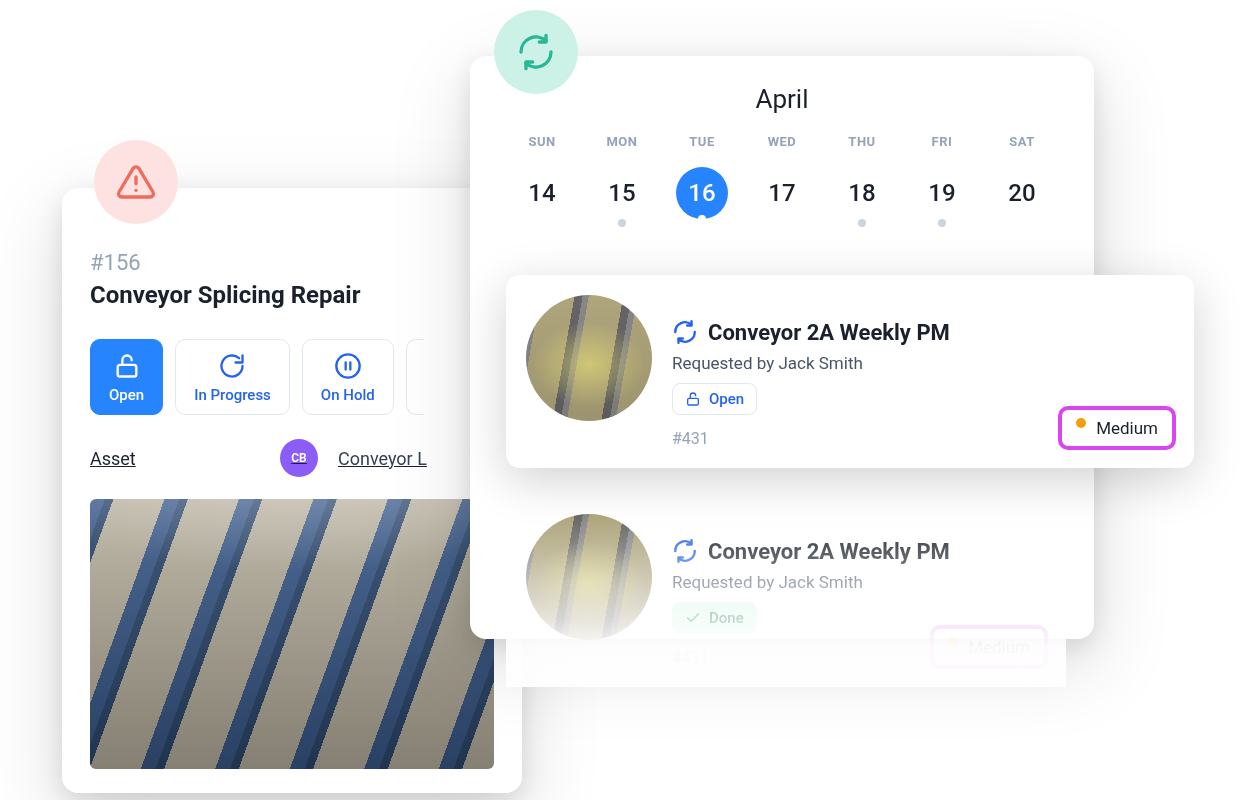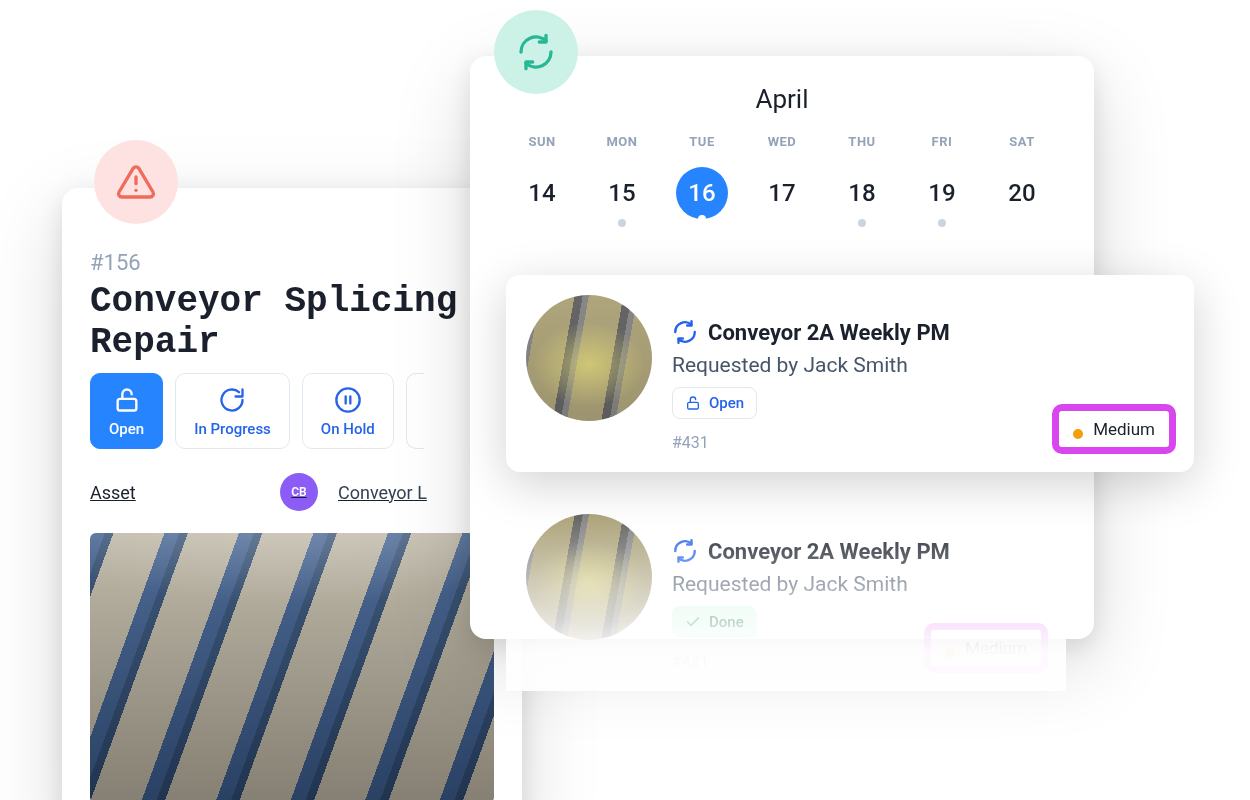--- a/index.html
+++ b/index.html
@@ -25,21 +25,21 @@
   .wo-badge-circle {
     position: absolute;
     left: 94px; top: 140px;
     width: 84px; height: 84px;
     border-radius: 50%;
     background: #fee2e2;
     display: flex; align-items: center; justify-content: center;
     z-index: 10;
   }
   .wo-id { color: #94a3b8; font-size: 22px; margin-bottom: 6px; }
-  .wo-title { font-size: 36px; font-weight: 700; margin-bottom: 10px; font-family: Liberation Mono, monospace; }
+  .wo-title { font-size: 24px; font-weight: 700; margin-bottom: 30px; }
   .status-row { display: flex; gap: 12px; margin-bottom: 24px; }
   .status-btn {
     border: 1px solid #e2e8f0; border-radius: 10px;
     padding: 12px 18px 10px;
     display: flex; flex-direction: column; align-items: center;
     gap: 6px; cursor: pointer; background: #fff; color: #2563eb;
     font-size: 15px; font-weight: 500;
   }
   .status-btn.active { background: #2684ff; border-color: #2684ff; color: #fff; }
   .status-btn svg { width: 28px; height: 28px; }
@@ -113,29 +113,29 @@
     width:126px; height:126px; border-radius:50%; flex:0 0 auto; overflow:hidden;
     background:
       linear-gradient(180deg, rgba(0,0,0,0.05), rgba(0,0,0,0.15)),
       repeating-linear-gradient(100deg,#6b6b6b 0 8px,#8f8f8f 8px 14px,#b8ae82 14px 48px);
     position:relative;
   }
   .task-thumb::after{content:"";position:absolute;inset:0;background:radial-gradient(80px 60px at 50% 55%, rgba(242,232,120,0.55), transparent 70%);}
   .task-body { flex:1; display:flex; flex-direction:column; gap:8px; }
   .task-title-row { display:flex; align-items:center; gap:10px;margin-top:24px; }
   .task-title { font-size:22px; font-weight:700; }
-  .task-sub { color:#475569; font-size:21px; }
+  .task-sub { color:#475569; font-size:17px; }
   .task-row3 { display:flex; align-items:center; gap:12px; margin-top:2px;}
   .pill { border:1px solid #e2e8f0; border-radius:8px; padding:6px 12px; display:inline-flex; align-items:center; gap:8px; font-size:15px; font-weight:500;}
   .pill.open { color:#2563eb; }
   .task-id { color:#94a3b8; font-size:16px; margin-top:6px;}
   .pill.done { background:#d9f8e8; border-color:#d9f8e8; color:#065f46; }
   .priority {
-    display:inline-flex; align-items:flex-end; gap:10px;
-    border:7px solid #d946ef; border-radius:10px; padding:8px 14px; font-size:17px;
+    display:inline-flex; align-items:flex-start; gap:10px;
+    border:4px solid #d946ef; border-radius:10px; padding:8px 14px; font-size:17px;
     position:absolute; right:18px;
   }
   .task1 .priority { bottom:18px; }
   .task2 .priority { bottom:18px; opacity:0.6; }
   .priority .dot { width:10px; height:10px; border-radius:50%; background:#f59e0b; }
   
   .stroke-blue { stroke:#2563eb; }
   .stroke-white{ stroke:#fff; }
 </style>
 </head>

